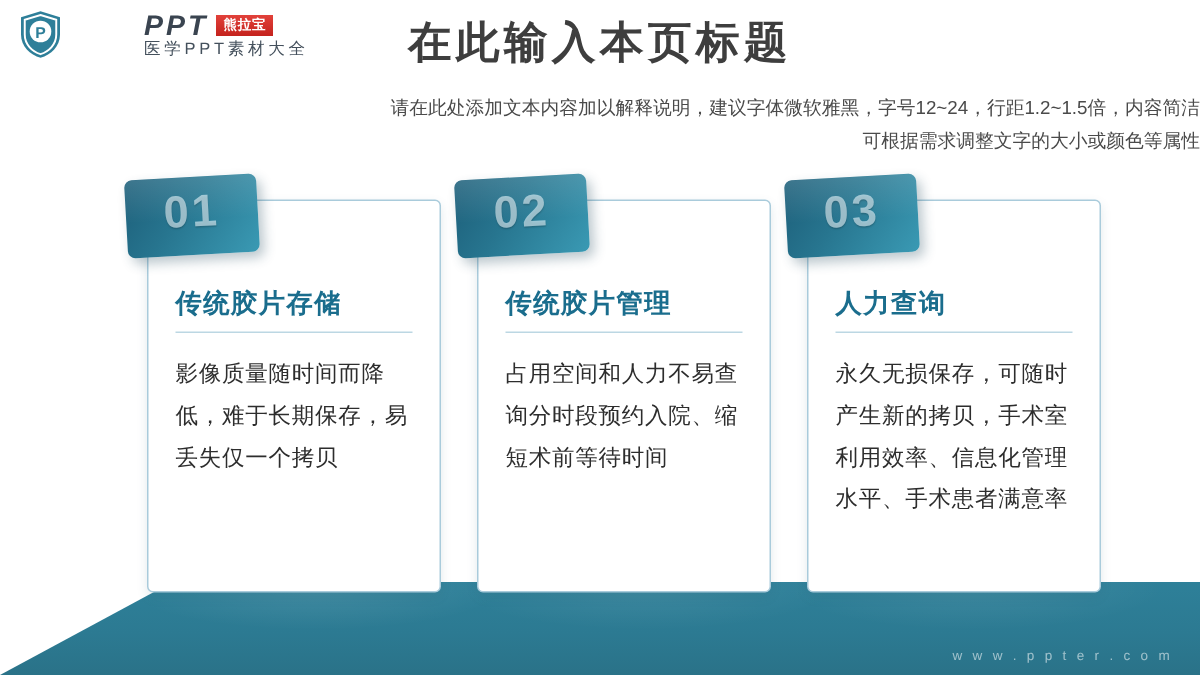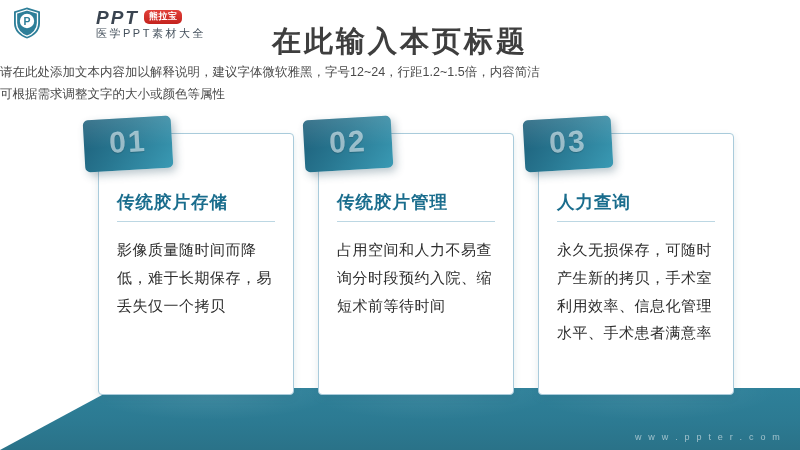--- a/index.html
+++ b/index.html
@@ -91,52 +91,52 @@
     color: #3a4450;
     line-height: 1;
     font-family: "Liberation Sans", sans-serif;
   }
   .logo-badge {
     background: linear-gradient(180deg, #e2413a 0%, #c4221d 100%);
     color: #ffffff;
     font-size: 9px;
     font-weight: bold;
     padding: 2px 5px 3px 5px;
-    border-radius: 5px;
+    border-radius: 0;
     line-height: 1;
     letter-spacing: 0.5px;
     white-space: nowrap;
   }
   .logo-sub {
     font-size: 11px;
     color: #44505c;
     letter-spacing: 2.5px;
     line-height: 1;
     white-space: nowrap;
   }
 
   
   .title {
     position: absolute;
-    top: 24px;
+    top: 12px;
     left: 0;
     width: 800px;
     text-align: center;
     font-size: 29px;
     font-weight: bold;
     color: #3e3e3e;
     letter-spacing: 3px;
     line-height: 1.2;
   }
   .subtitle {
     position: absolute;
     top: 62px;
     left: 0;
     width: 800px;
-    text-align: left;
+    text-align: right;
     font-size: 12.5px;
     color: #4a4a4a;
     line-height: 1.75;
   }
   .subtitle-line {
     display: block;
   }
 
   
   .cards {

